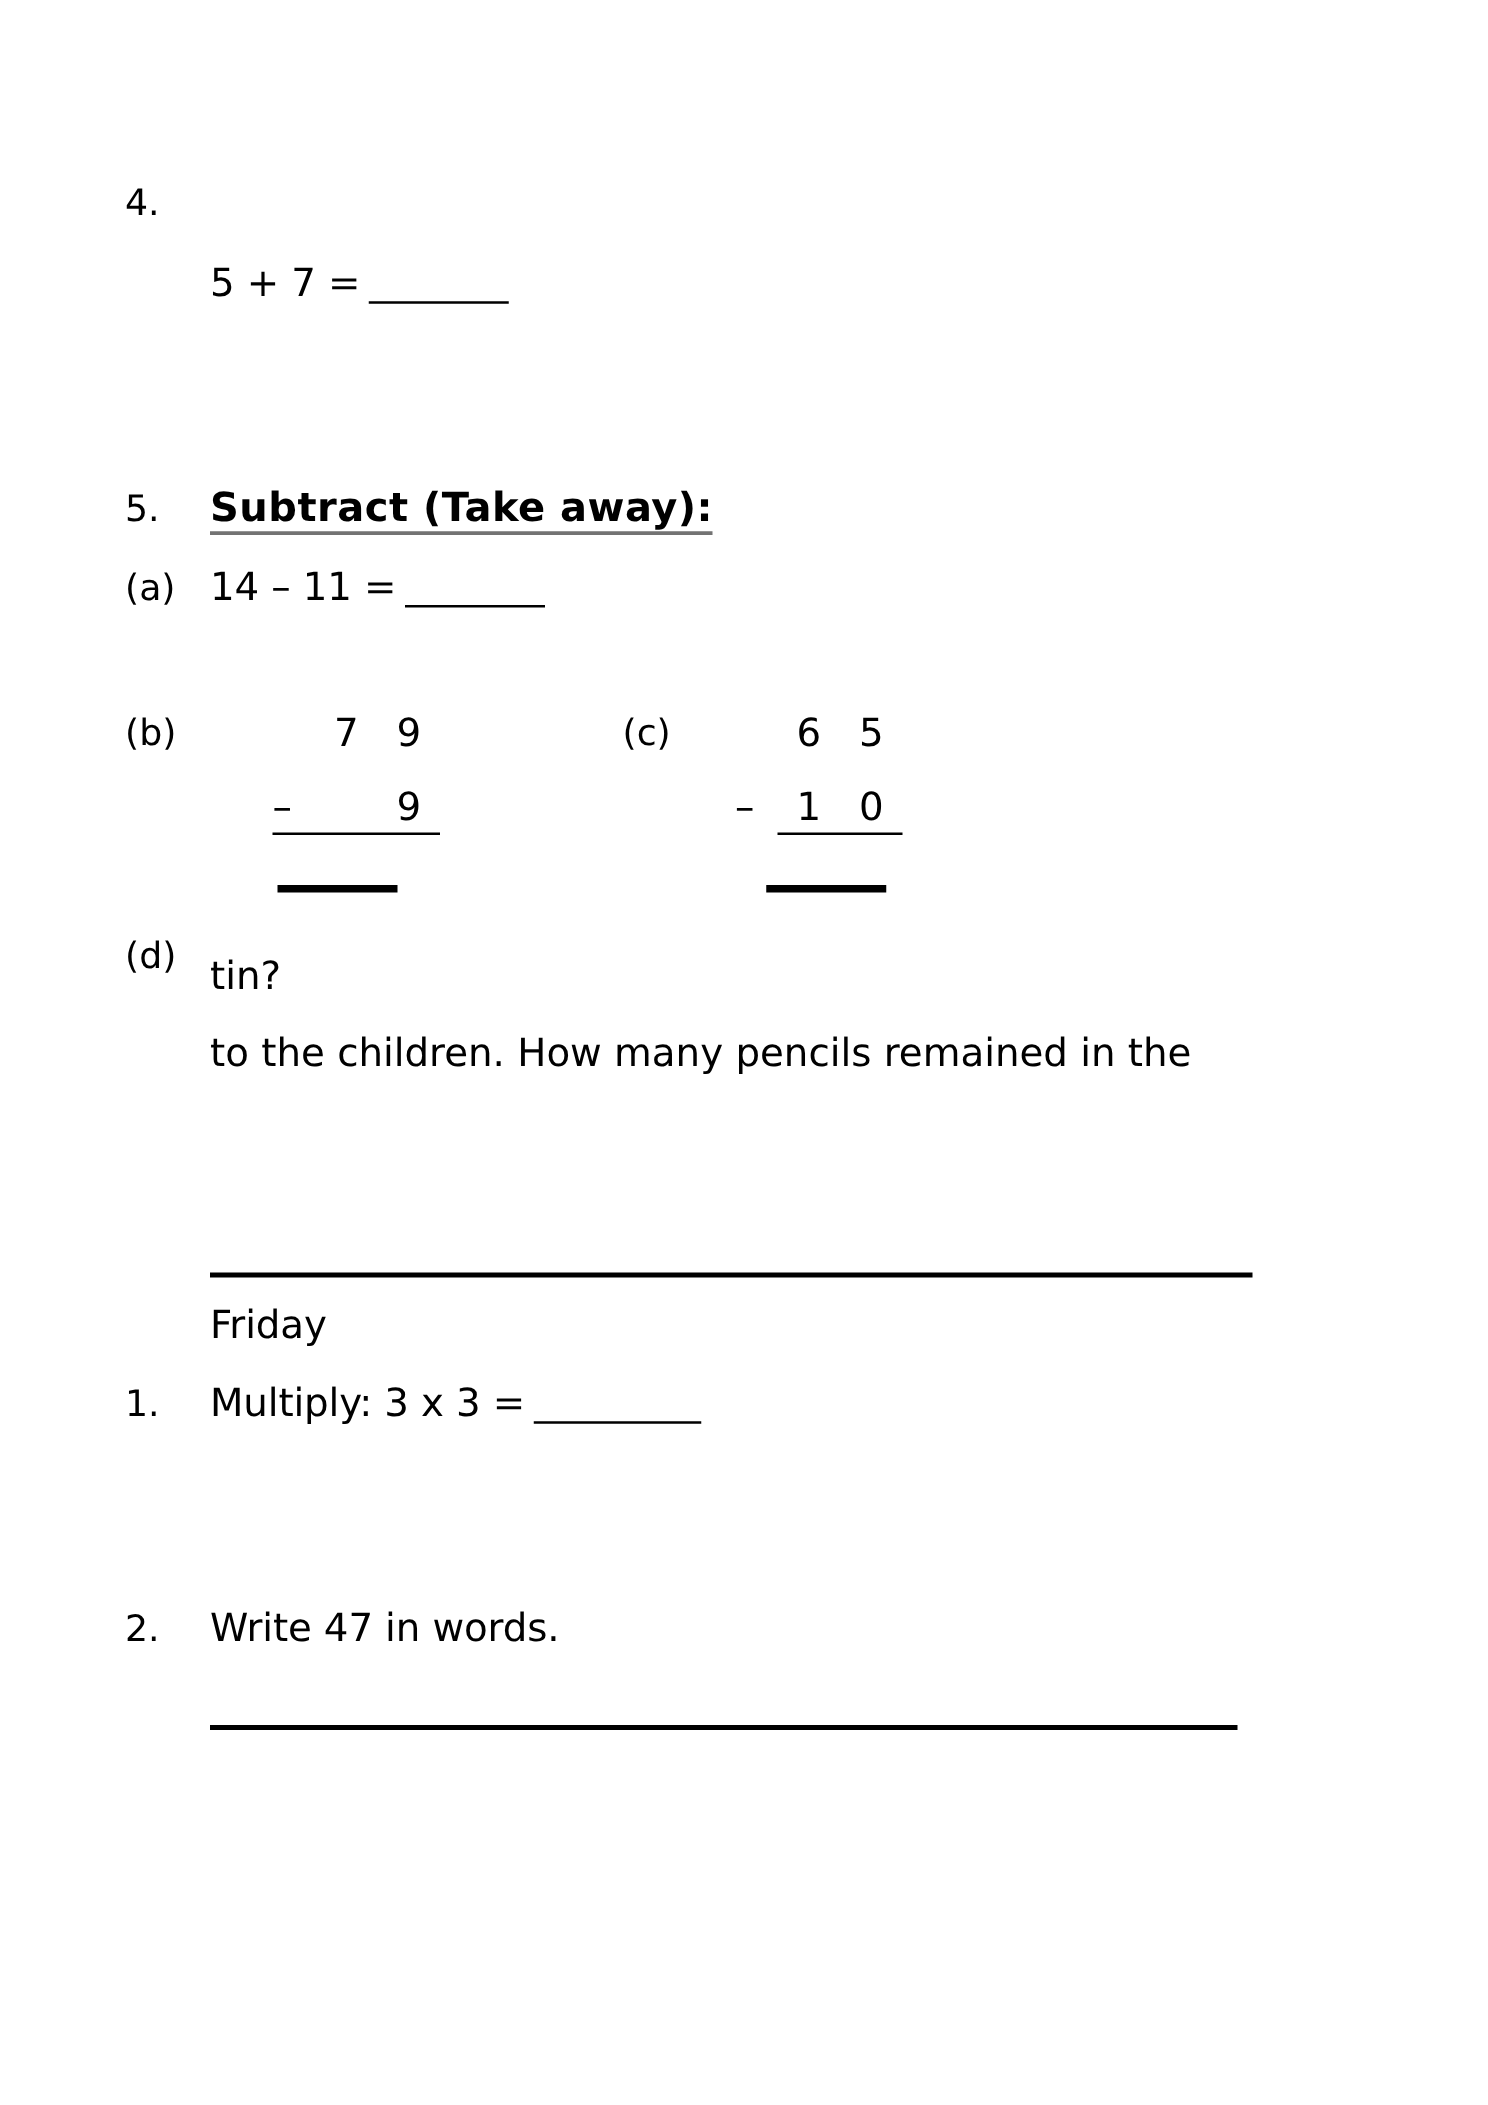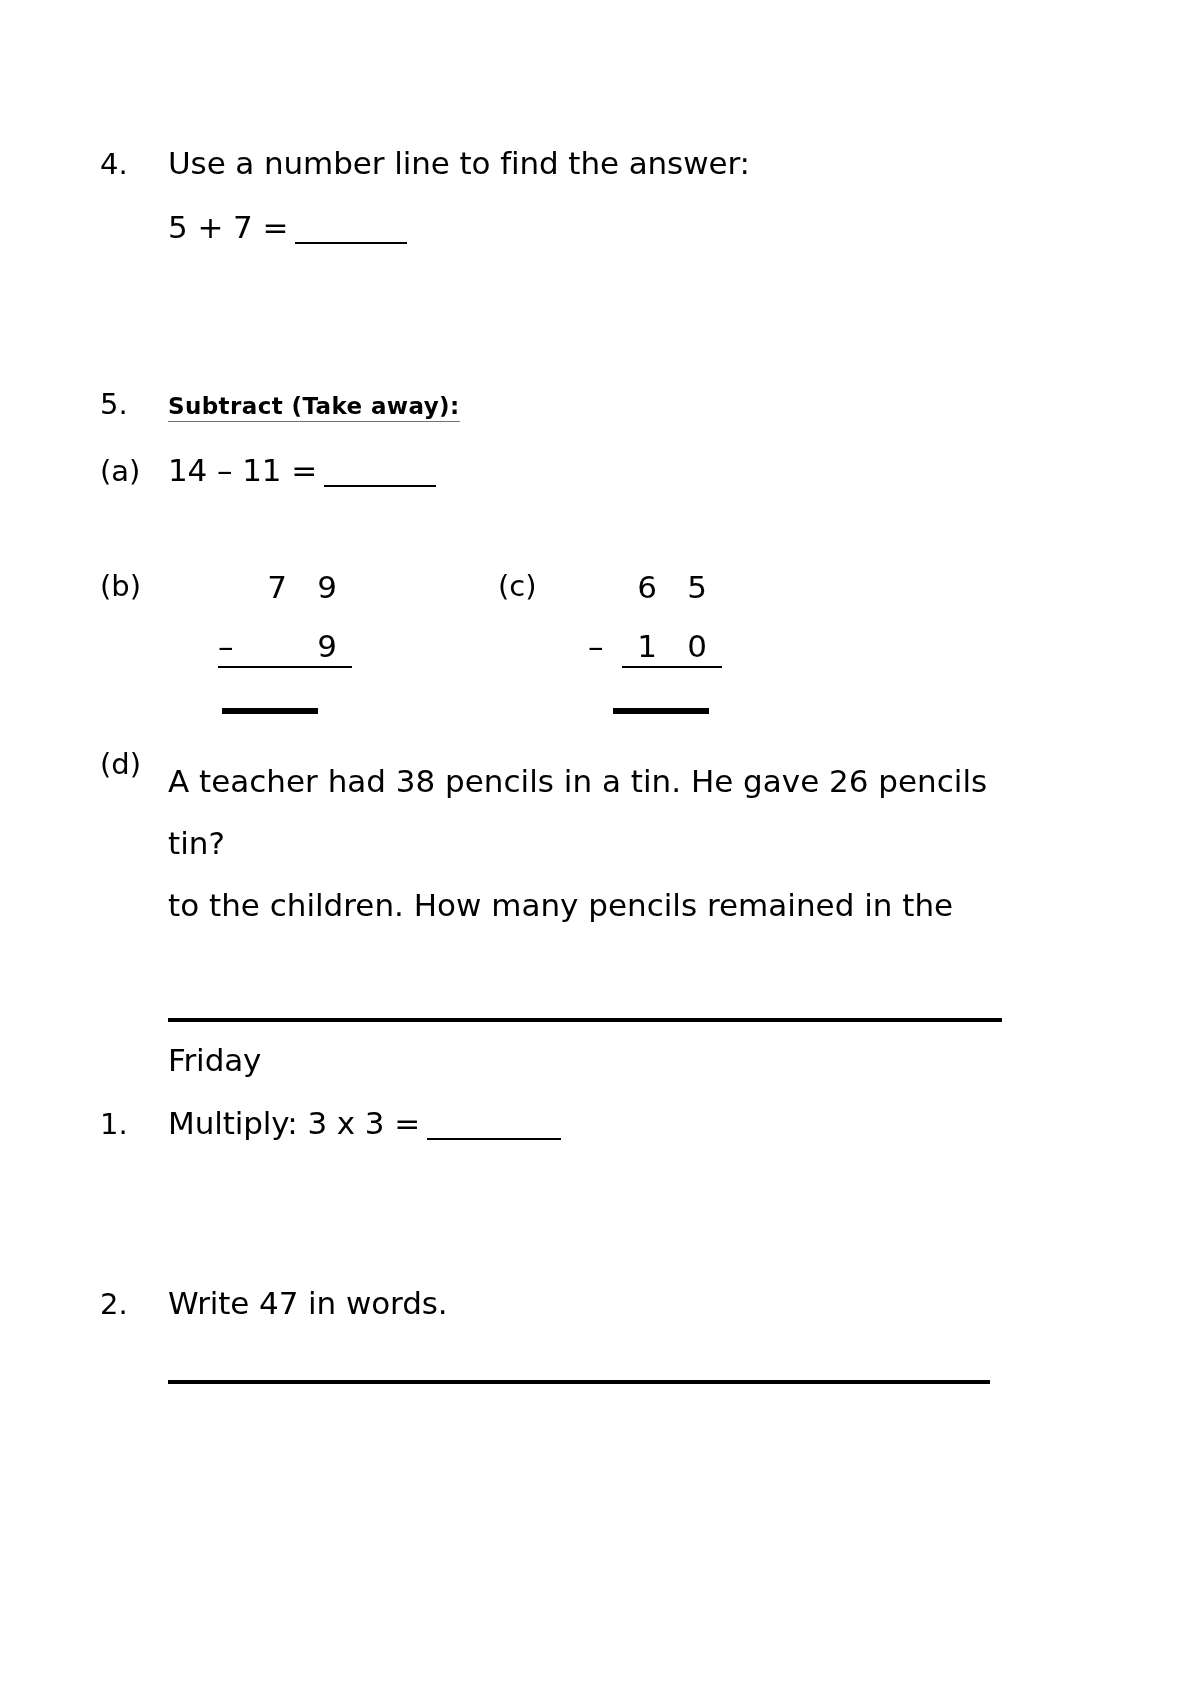--- a/index.html
+++ b/index.html
@@ -43,24 +43,24 @@
     line-height: 1;
   }
   .qtext {
     font-size: 31px;
     line-height: 1;
     letter-spacing: -0.1px;
   }
 
   
   .heading-ul {
-    font-size: 23px;
+    font-size: 32px;
     font-weight: bold;
     line-height: 1;
-    border-bottom: 1px solid #737373;
+    border-bottom: 3px solid #737373;
     padding-bottom: 3px;
     letter-spacing: 0.4px;
   }
 
   
   .blank {
     display: inline-block;
     border-bottom: 2.5px solid #000;
     vertical-align: baseline;
     position: relative;
@@ -122,21 +122,20 @@
     white-space: nowrap;
   }
 </style>
 </head>
 <body>
 
 <div class="page">
 
   <div class="row" style="left:100px; top:148px;">
     <span class="marker">4.</span>
-    <span class="qtext">Use a number line to find the answer:</span>
   </div>
 
   <div class="row" style="left:100px; top:212px;">
     <span class="marker"></span>
     <span class="qtext">5 + 7 =</span>
     <span class="blank blank-w1"></span>
   </div>
 
   <div class="row" style="left:100px; top:390px;">
     <span class="marker">5.</span>
@@ -185,21 +184,20 @@
     </div>
   </div>
 
   <div class="answer-bar" style="left:613px; top:708px; width:96px;"></div>
 
   <div class="row" style="left:100px; top:750px;">
     <span class="marker-paren">(d)</span>
   </div>
 
   <div class="para" style="left:168px; top:750px; width:880px;">
-    <div class="para-line">A teacher had 38 pencils in a tin. He gave 26 pencils</div>
     <div class="para-line">tin?</div>
     <div class="para-line">to the children. How many pencils remained in the</div>
   </div>
 
   <div class="rule" style="left:168px; top:1018px; width:834px;"></div>
 
   <div class="row" style="left:168px; top:1045px;">
     <span class="qtext">Friday</span>
   </div>
 

